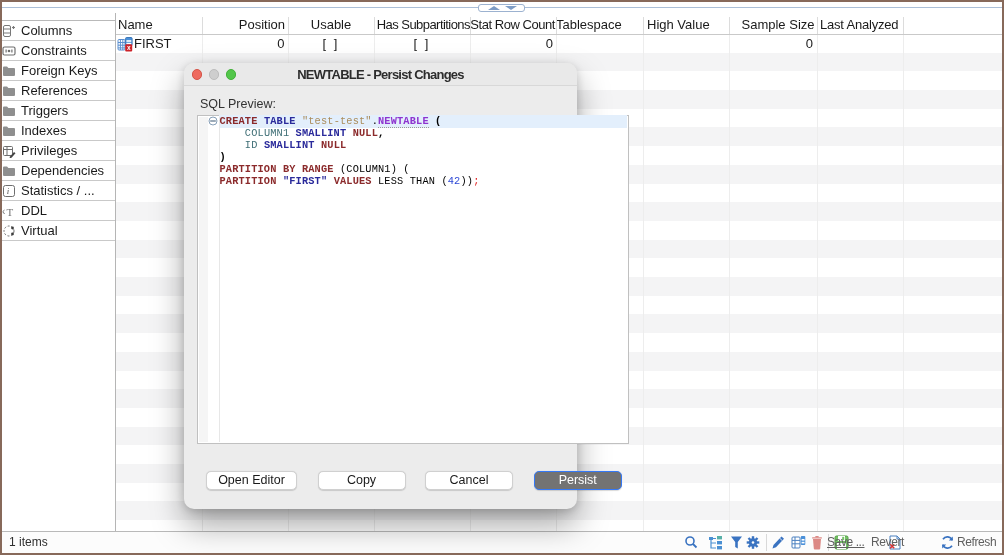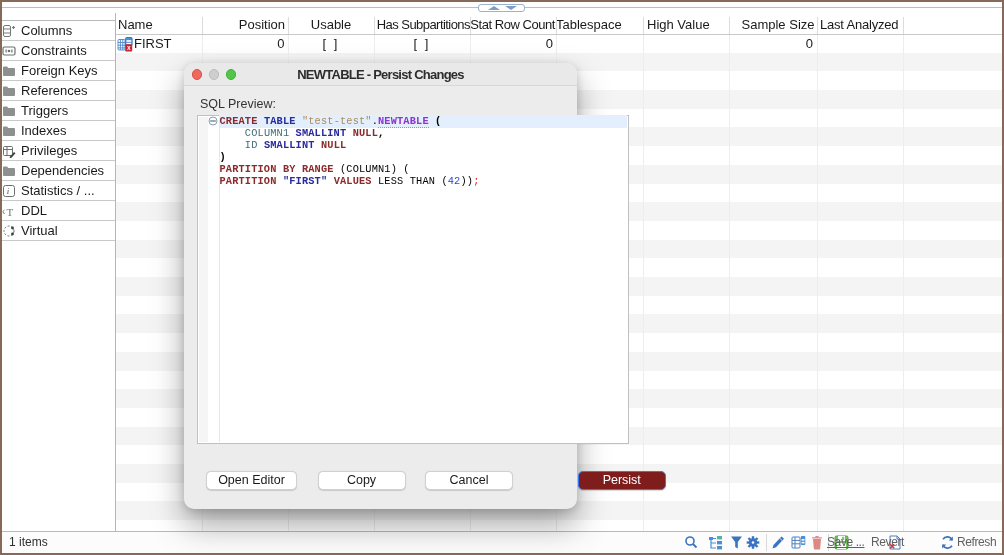--- a/index.html
+++ b/index.html
@@ -58,21 +58,21 @@
   .ty { color:#2a2a9b; font-weight:bold; }
   .str { color:#ab8d5c; }
   .tbl { color:#8e34cf; font-weight:bold; border-bottom:1px dotted #999; }
   .col { color:#3e6e75; }
   .num { color:#2b46d5; }
   .semi { color:#e02020; }
   .nm { color:#2a2a9b; font-weight:bold; }
 
   .btn { position:absolute; top:408px; height:19px; border-radius:5px; background:#fff; border:1px solid #d0d0d0;
     box-shadow:0 0.5px 1px rgba(0,0,0,.15); font-size:12.5px; color:#1a1a1a; text-align:center; line-height:17.5px; }
-  #persist { background:#7f1d1d; color:#fff; border-color:#3478f6;margin-left:44px; }
+  #persist { background:#737373; color:#fff; border-color:#3478f6; }
 </style>
 </head>
 <body>
 
 <div class="abs" id="splitline"></div>
 <div class="abs" id="splitwidget">
     <div class="tri-up"></div>
     <div class="tri-dn"></div>
   </div>
 

